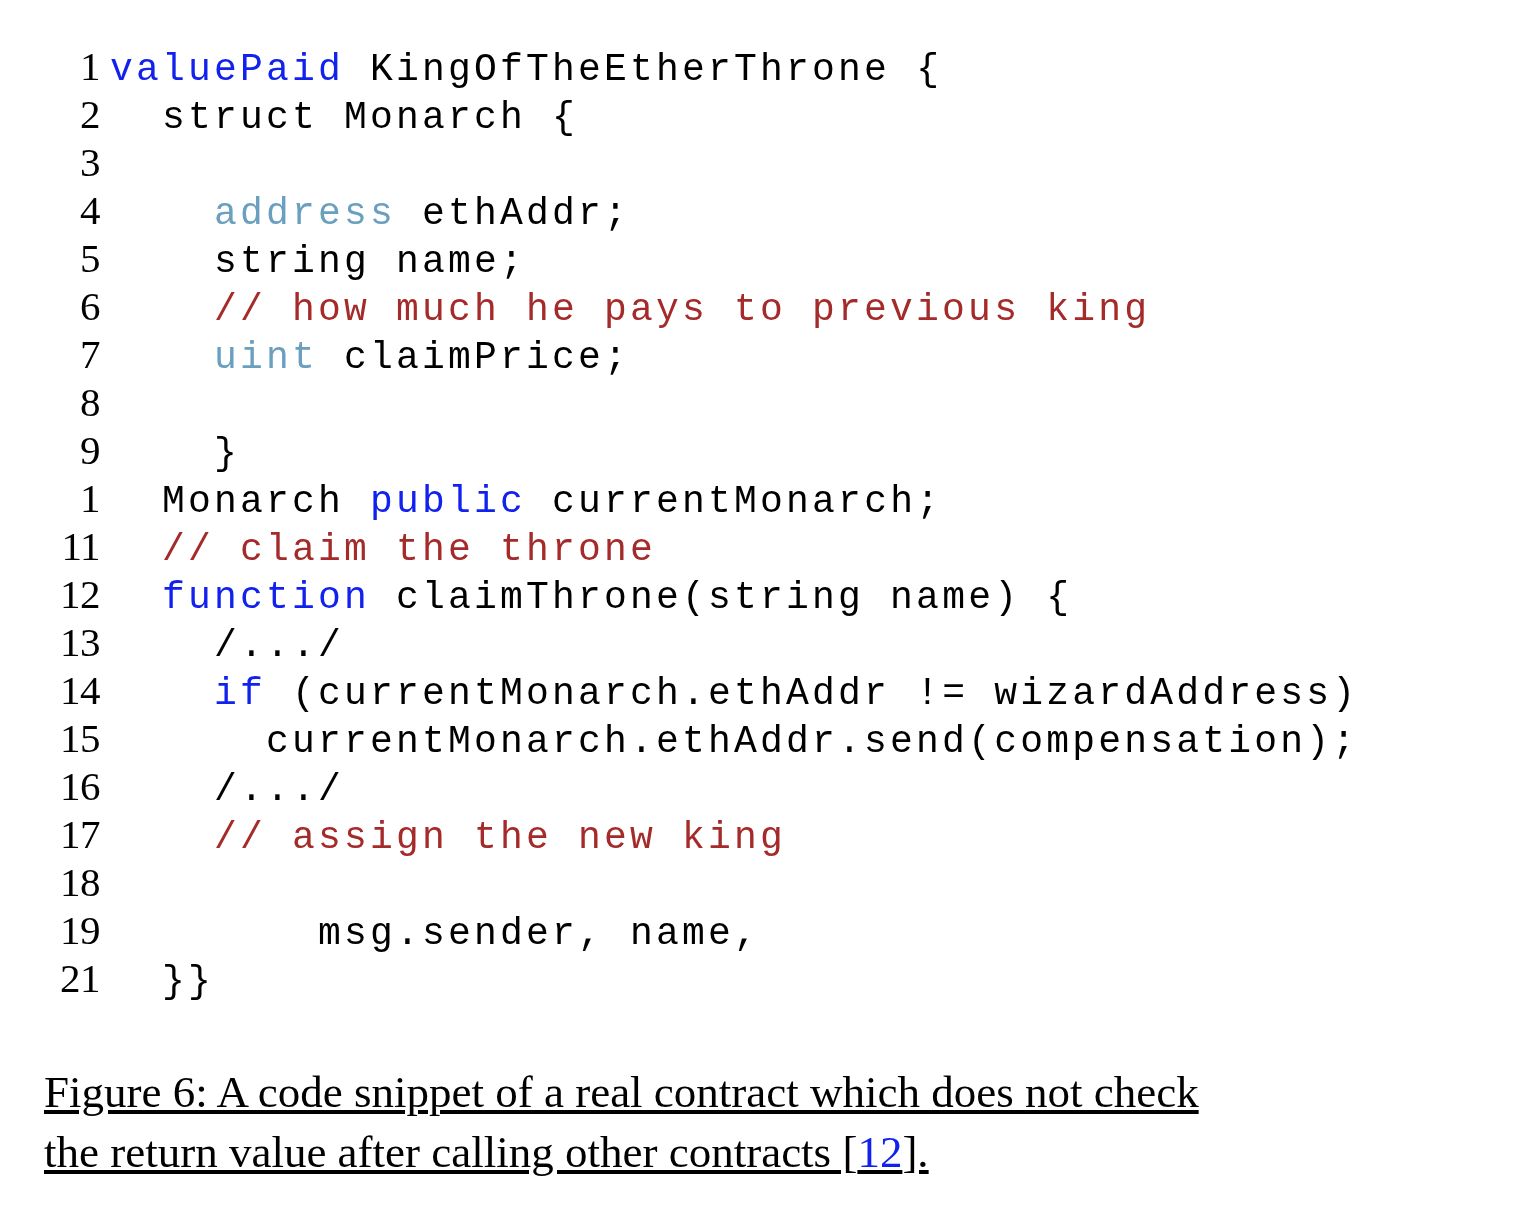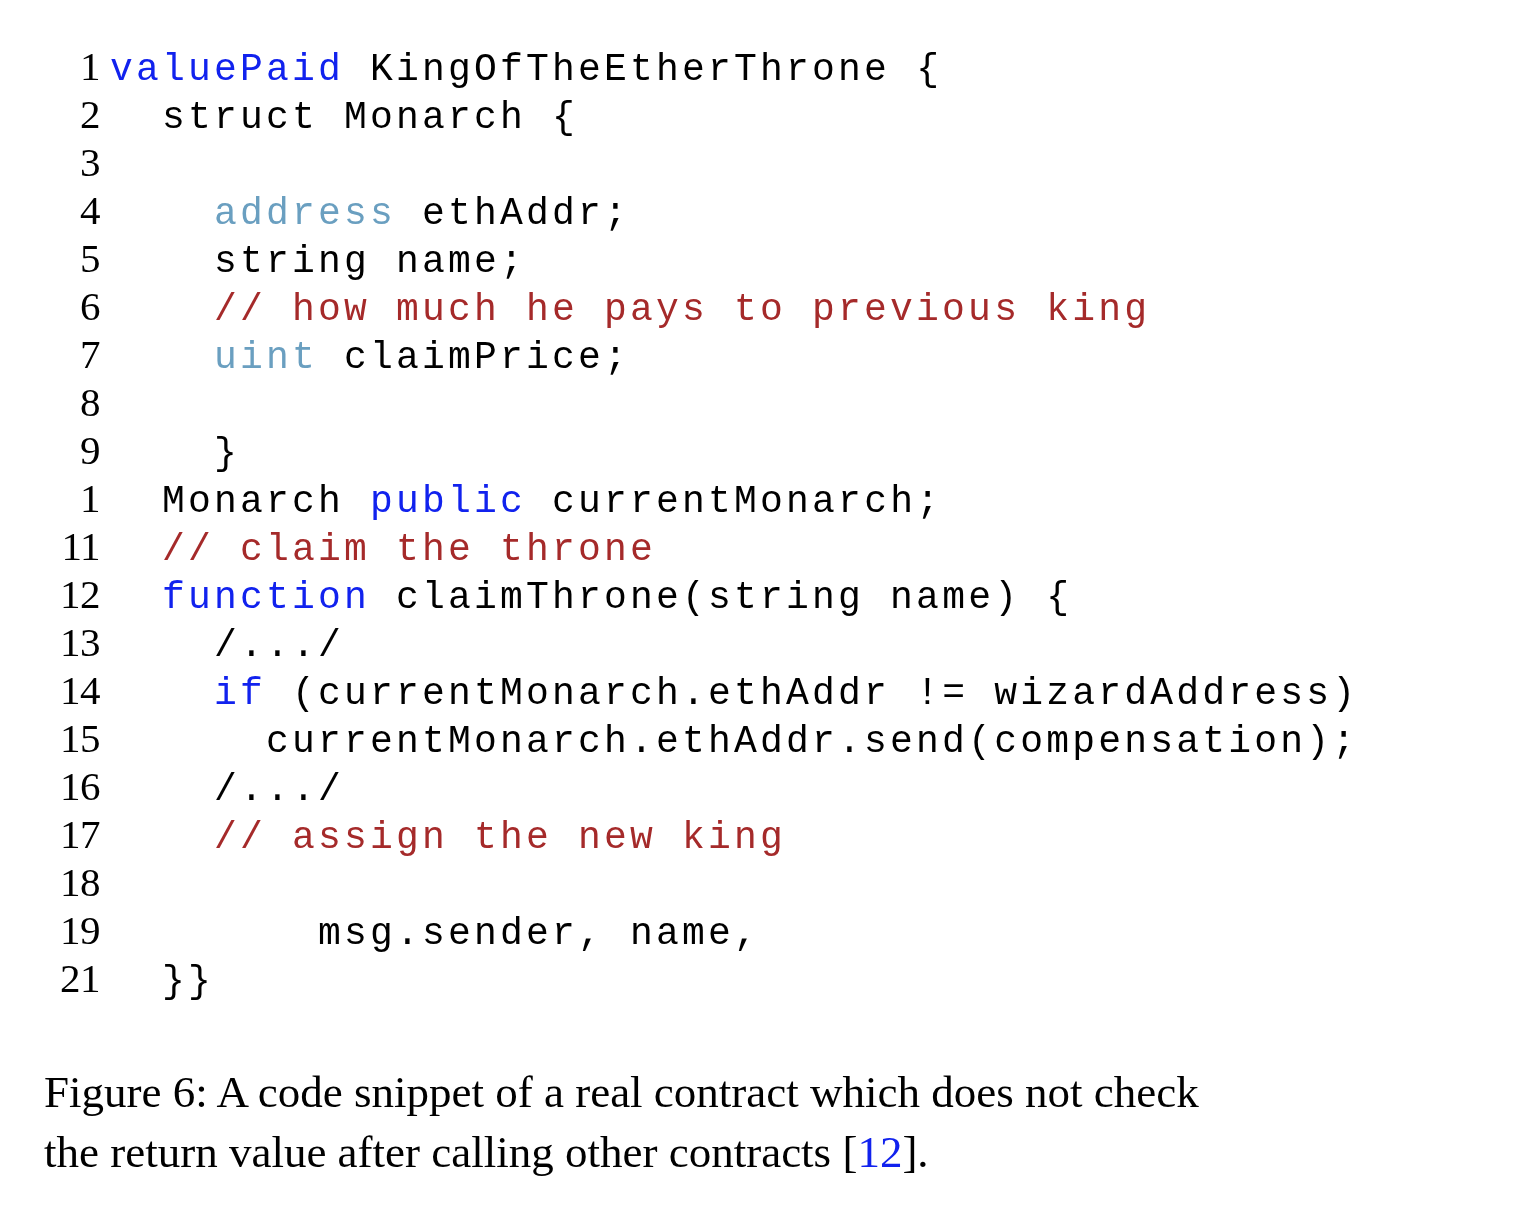--- a/index.html
+++ b/index.html
@@ -71,21 +71,21 @@
     left: 44px;
     top: 1062px;
     width: 1458px;
     font-family: "Liberation Serif", serif;
     font-size: 45px;
     line-height: 60px;
     color: #000000;
     text-align: left;
     white-space: normal;
   }
-  .caption .cap-line { display: block; white-space: pre; }
+  .caption .cap-line { display: block; white-space: pre; text-decoration: underline; }
   .cite-num { color: #1122ee; }
 </style>
 </head>
 <body>
 
 <div id="figure-root">
 
   <div class="listing">
       <div class="code-line"><span class="lineno">1</span><span class="codetext"><span class="kw">valuePaid</span><span class="plain"> KingOfTheEtherThrone {</span></span></div>
       <div class="code-line"><span class="lineno">2</span><span class="codetext"><span class="plain">  struct Monarch {</span></span></div>

